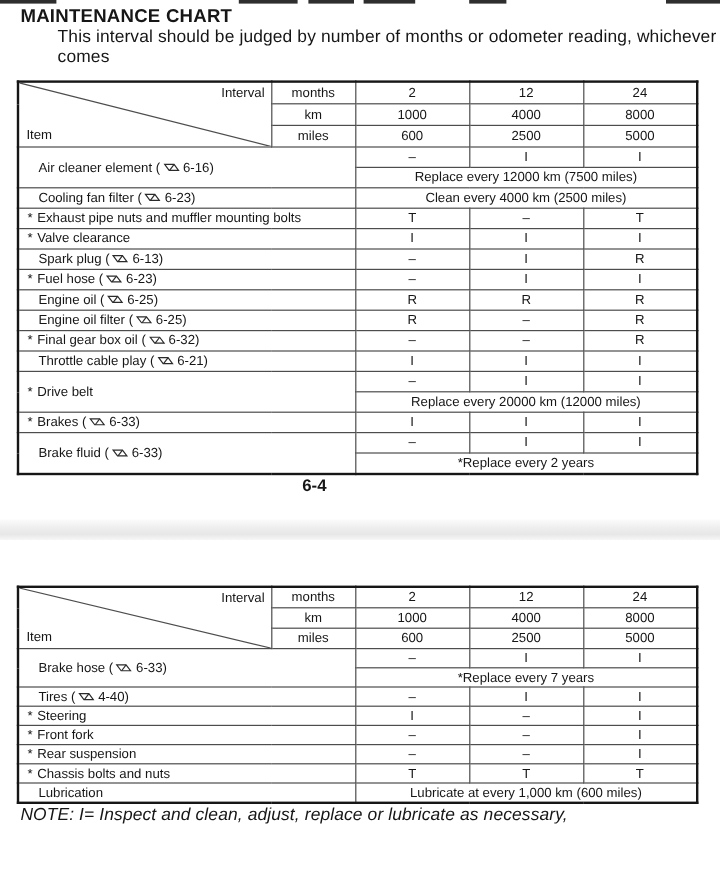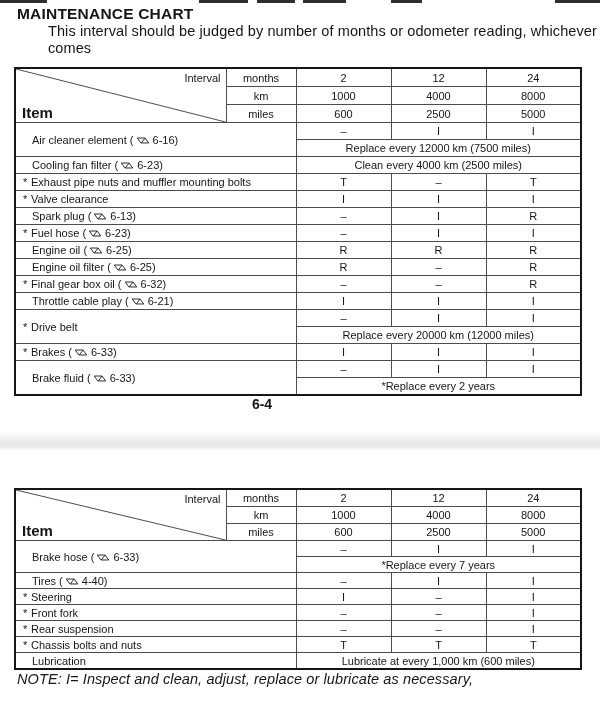--- a/index.html
+++ b/index.html
@@ -32,21 +32,21 @@
   #t2 tr.hdr td{height:16px;}
 
   td.item{text-align:left;padding-left:16px;}
   td.item.st{padding-left:7px;}
   .star{display:inline-block;min-width:8px;}
 
   td.diag{position:relative;padding:0;text-align:right;}
   .diagsvg{position:absolute;left:0;top:0;width:100%;height:100%;display:block;}
   .diagsvg line{stroke:#4d4d4d;stroke-width:1;vector-effect:non-scaling-stroke;}
   .diag-top{position:absolute;top:3px;right:5px;font-size:11px;}
-  .diag-bot{position:absolute;bottom:3px;left:6px;font-size:15px;font-weight:bold;}
+  .diag-bot{position:absolute;bottom:3px;left:6px;font-size:11px;}
 
   .refsvg{width:14px;height:9px;vertical-align:-1px;margin-left:2px;}
   .refnum{margin-left:3px;}
 
   .pageno{position:absolute;left:0;top:396px;width:524px;text-align:center;font-size:14px;font-weight:700;}
   .band{position:absolute;left:0;top:433px;width:600px;height:17px;
         background:linear-gradient(to bottom,#fbfbfb,#eeeeee 40%,#e7e7e7 72%,#f7f7f7);}
   .note-text{position:absolute;left:17px;top:671px;font-size:14.5px;font-style:italic;line-height:17.5px;letter-spacing:.1px;}
 </style>
 </head>

